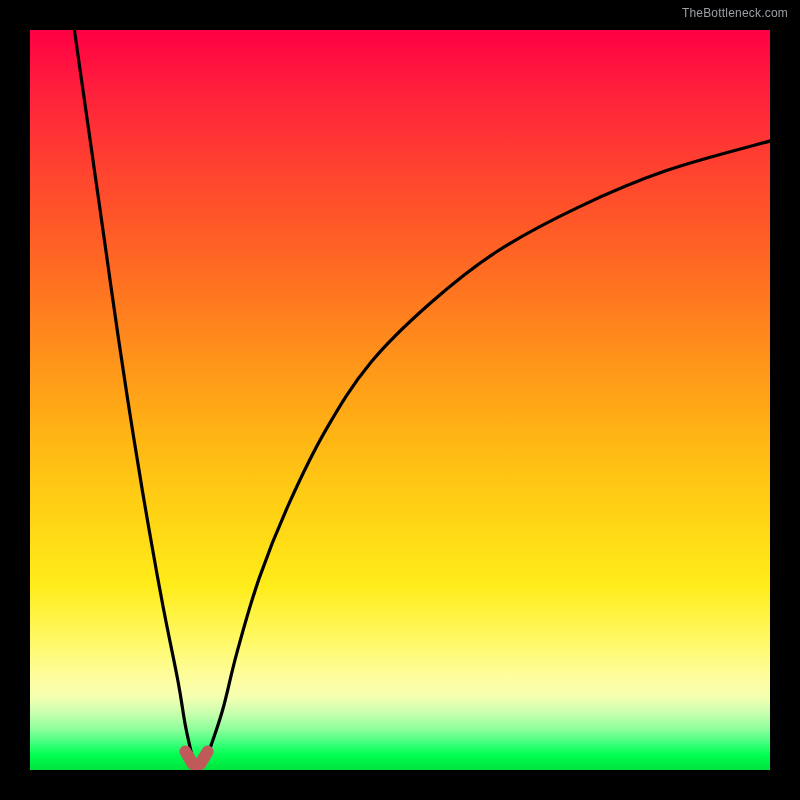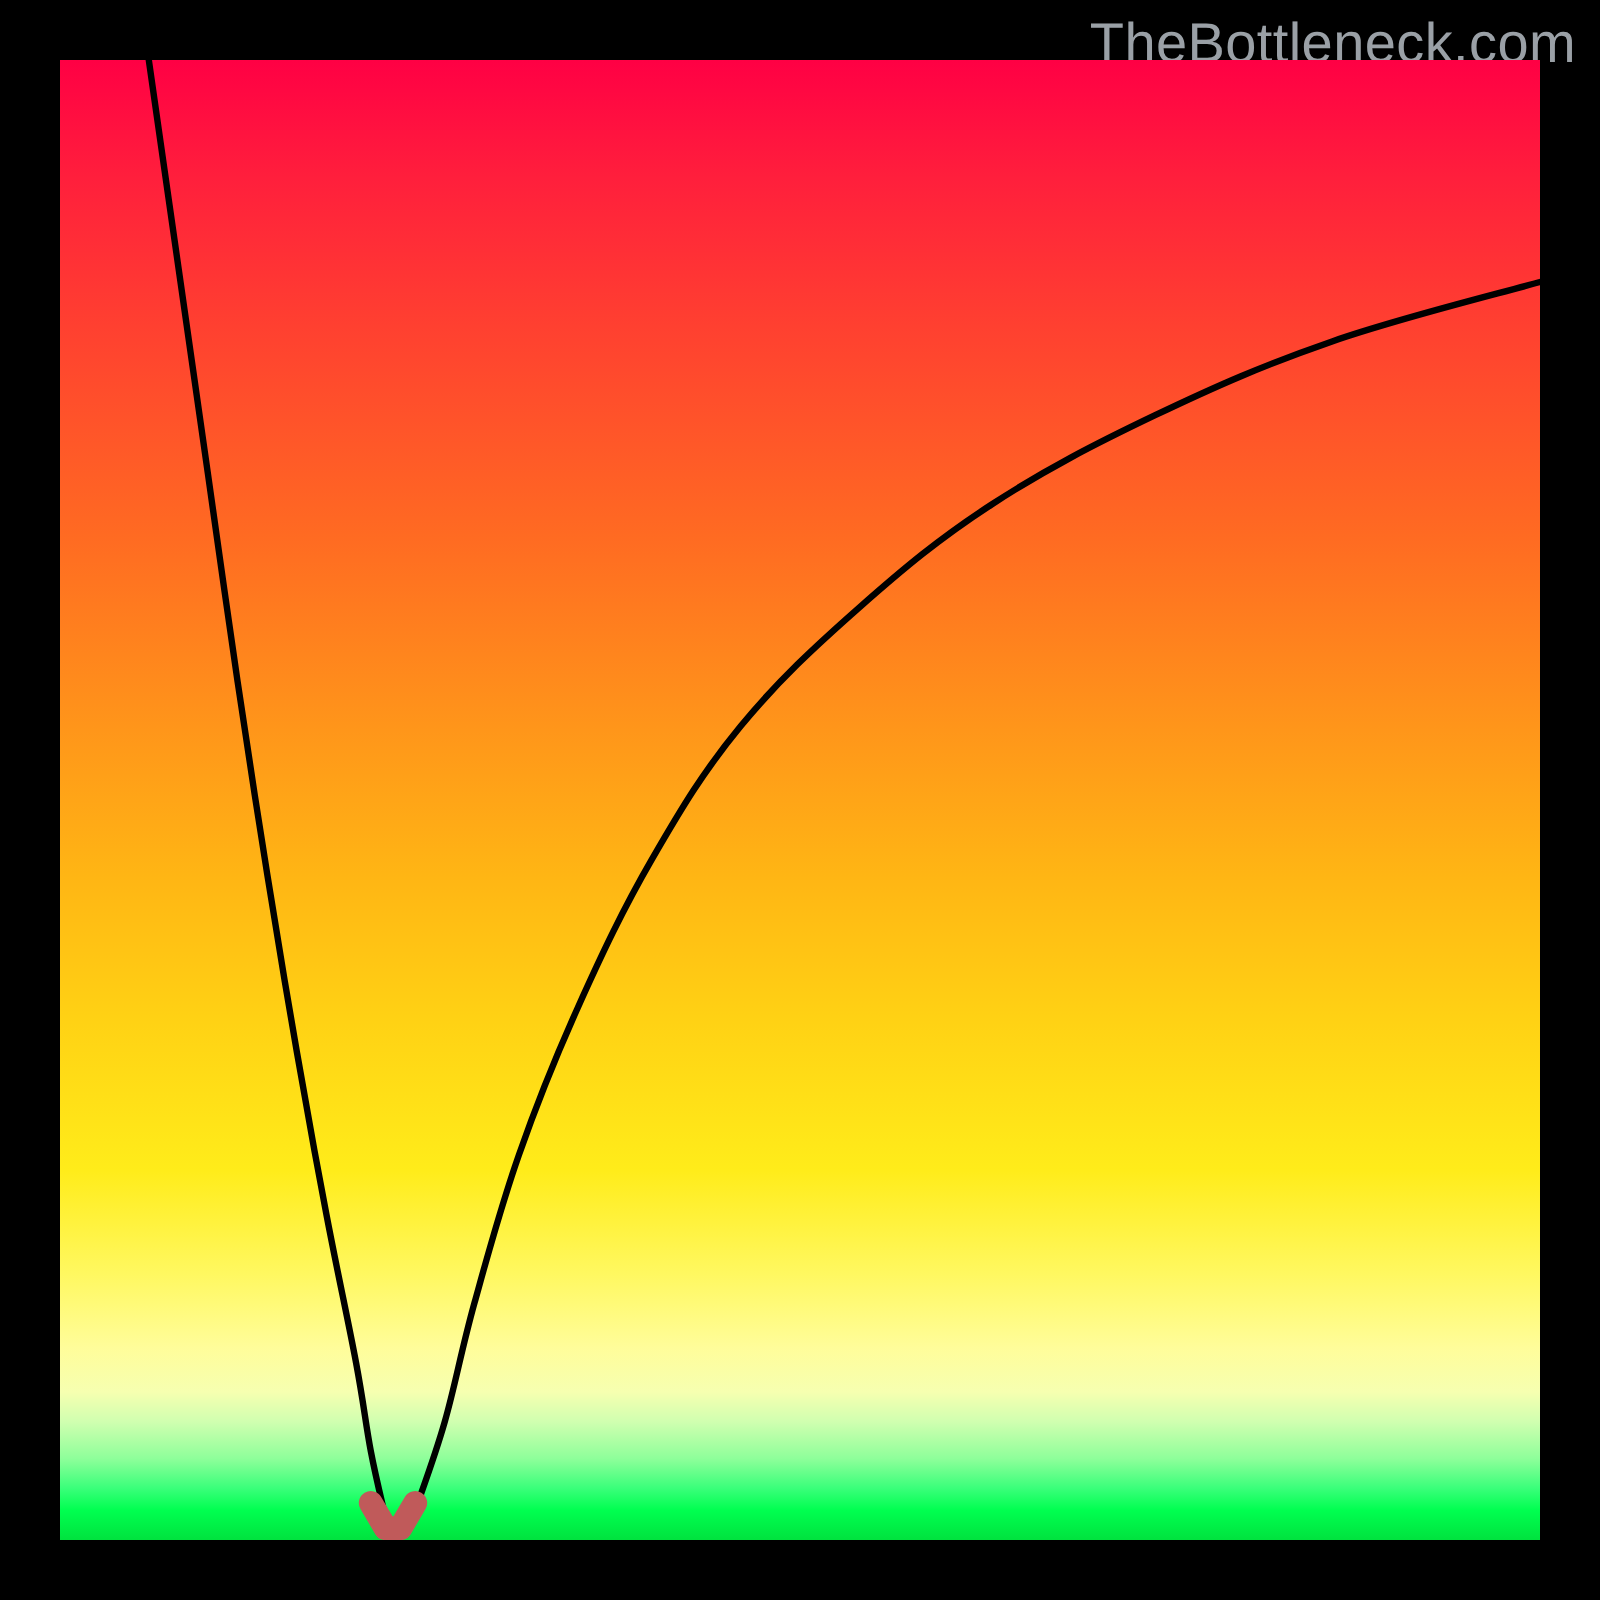--- a/index.html
+++ b/index.html
@@ -49,21 +49,21 @@
     position: absolute;
     inset: 0;
     pointer-events: none;
   }
 
   .watermark {
     position: absolute;
     top: 6px;
     right: 12px;
     color: #9aa0a6;
-    font-size: 28px;
+    font-size: 12px;
     font-weight: 400;
     letter-spacing: 0.2px;
   }
 </style>
 </head>
 <body>
 
 <div class="frame">
   <div class="watermark">TheBottleneck.com</div>
 

